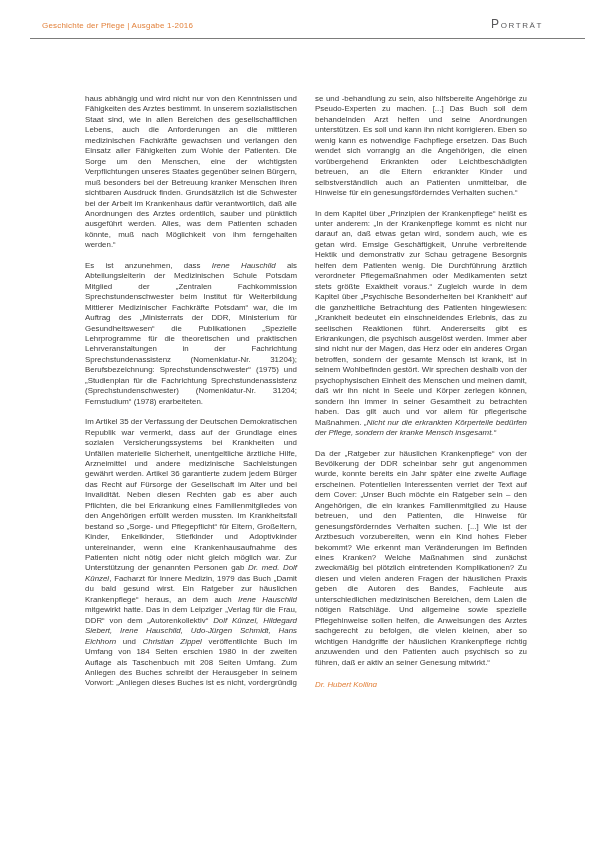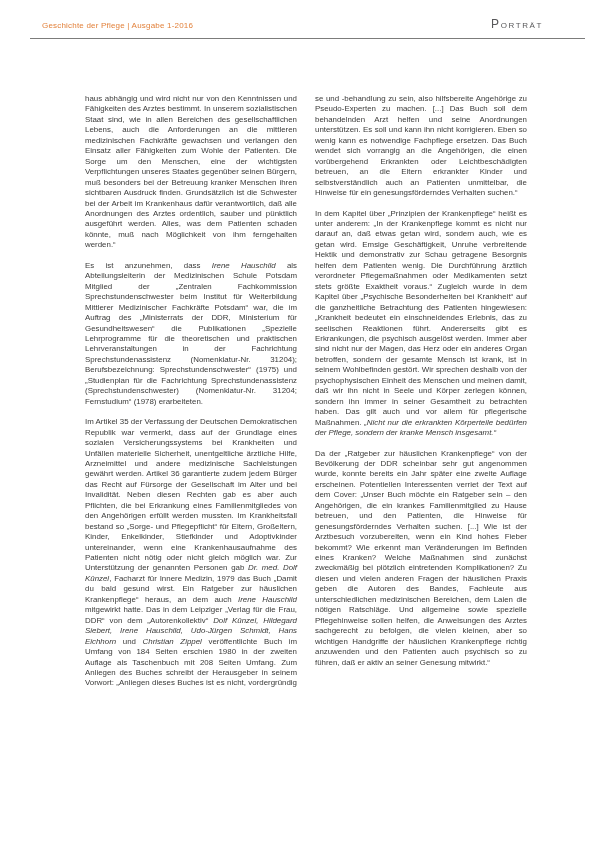--- a/index.html
+++ b/index.html
@@ -61,20 +61,21 @@
         <p><span>haus abhängig und wird nicht nur von den Kenntnissen und Fähigkeiten des Arztes bestimmt. In unserem sozialistischen Staat sind, wie in allen Bereichen des gesellschaftlichen Lebens, auch die Anforderungen an die mittleren medizinischen Fachkräfte gewachsen und verlangen den Einsatz aller Fähigkeiten zum Wohle der Patienten. Die Sorge um den Menschen, eine der wichtigsten Verpflichtungen unseres Staates gegenüber seinen Bürgern, muß besonders bei der Betreuung kranker Menschen ihren sichtbaren Ausdruck finden. Grundsätzlich ist die Schwester bei der Arbeit im Krankenhaus dafür verantwortlich, daß alle Anordnungen des Arztes ordentlich, sauber und pünktlich ausgeführt werden. Alles, was dem Patienten schaden könnte, muß nach Möglichkeit von ihm ferngehalten werden.“</span></p>
         <p><span>Es ist anzunehmen, dass </span><span class="italic">Irene Hauschild</span><span> als Abteilungsleiterin der Medizinischen Schule Potsdam Mitglied der „Zentralen Fachkommission Sprechstundenschwester beim Institut für Weiterbildung Mittlerer Medizinischer Fachkräfte Potsdam“ war, die im Auftrag des „Ministerrats der DDR, Ministerium für Gesundheitswesen“ die Publikationen „Spezielle Lehrprogramme für die theoretischen und praktischen Lehrveranstaltungen in der Fachrichtung Sprechstundenassistenz (Nomenklatur-Nr. 31204); Berufsbezeichnung: Sprechstundenschwester“ (1975) und „Studienplan für die Fachrichtung Sprechstundenassistenz (Sprechstundenschwester) (Nomenklatur-Nr. 31204; Fernstudium“ (1978) erarbeiteten.</span></p>
         <p><span>Im Artikel 35 der Verfassung der Deutschen Demokratischen Republik war vermerkt, dass auf der Grundlage eines sozialen Versicherungssystems bei Krankheiten und Unfällen materielle Sicherheit, unentgeltliche ärztliche Hilfe, Arzneimittel und andere medizinische Sachleistungen gewährt werden. Artikel 36 garantierte zudem jedem Bürger das Recht auf Fürsorge der Gesellschaft im Alter und bei Invalidität. Neben diesen Rechten gab es aber auch Pflichten, die bei Erkrankung eines Familienmitgliedes von den Angehörigen erfüllt werden mussten. Im Krankheitsfall bestand so „Sorge- und Pflegepflicht“ für Eltern, Großeltern, Kinder, Enkelkinder, Stiefkinder und Adoptivkinder untereinander, wenn eine Krankenhausaufnahme des Patienten nicht nötig oder nicht gleich möglich war. Zur Unterstützung der genannten Personen gab </span><span class="italic">Dr. med. Dolf Künzel</span><span>, Facharzt für Innere Medizin, 1979 das Buch „Damit du bald gesund wirst. Ein Ratgeber zur häuslichen Krankenpflege“ heraus, an dem auch </span><span class="italic">Irene Hauschild</span><span> mitgewirkt hatte. Das in dem Leipziger „Verlag für die Frau, DDR“ von dem „Autorenkollektiv“ </span><span class="italic">Dolf Künzel, Hildegard Siebert, Irene Hauschild, Udo-Jürgen Schmidt, Hans Eichhorn</span><span> und </span><span class="italic">Christian Zippel</span><span> veröffentlichte Buch im Umfang von 184 Seiten erschien 1980 in der zweiten Auflage als Taschenbuch mit 208 Seiten Umfang. Zum Anliegen des Buches schreibt der Herausgeber in seinem Vorwort: „Anliegen dieses Buches ist es nicht, vordergründig gesundheitserzieherisch aufklärend zu wirken oder gar eine Anleitung zur Selbstdiagno-</span></p>
       </div>
     <div class="col">
       <div>
           <p><span>se und -behandlung zu sein, also hilfsbereite Angehörige zu Pseudo-Experten zu machen. [...] Das Buch soll dem behandelnden Arzt helfen und seine Anordnungen unterstützen. Es soll und kann ihn nicht korrigieren. Eben so wenig kann es notwendige Fachpflege ersetzen. Das Buch wendet sich vorrangig an die Angehörigen, die einen vorübergehend Erkrankten oder Leichtbeschädigten betreuen, an die Eltern erkrankter Kinder und selbstverständlich auch an Patienten unmittelbar, die Hinweise für ein genesungsförderndes Verhalten suchen.“</span></p>
           <p><span>In dem Kapitel über „Prinzipien der Krankenpflege“ heißt es unter anderem: „In der Krankenpflege kommt es nicht nur darauf an, daß etwas getan wird, sondern auch, wie es getan wird. Emsige Geschäftigkeit, Unruhe verbreitende Hektik und demonstrativ zur Schau getragene Besorgnis helfen dem Patienten wenig. Die Durchführung ärztlich verordneter Pflegemaßnahmen oder Medikamenten setzt stets größte Exaktheit voraus.“ Zugleich wurde in dem Kapitel über „Psychische Besonderheiten bei Krankheit“ auf die ganzheitliche Betrachtung des Patienten hingewiesen: „Krankheit bedeutet ein einschneidendes Erlebnis, das zu seelischen Reaktionen führt. Andererseits gibt es Erkrankungen, die psychisch ausgelöst werden. Immer aber sind nicht nur der Magen, das Herz oder ein anderes Organ betroffen, sondern der gesamte Mensch ist krank, ist in seinem Wohlbefinden gestört. Wir sprechen deshalb von der psychophysischen Einheit des Menschen und meinen damit, daß wir ihn nicht in Seele und Körper zerlegen können, sondern ihn immer in seiner Gesamtheit zu betrachten haben. Das gilt auch und vor allem für pflegerische Maßnahmen. </span><span class="italic">„Nicht nur die erkrankten Körperteile bedürfen der Pflege, sondern der kranke Mensch insgesamt.“</span></p>
           <p><span>Da der „Ratgeber zur häuslichen Krankenpflege“ von der Bevölkerung der DDR scheinbar sehr gut angenommen wurde, konnte bereits ein Jahr später eine zweite Auflage erscheinen. Potentiellen Interessenten verriet der Text auf dem Cover: „Unser Buch möchte ein Ratgeber sein – den Angehörigen, die ein krankes Familienmitglied zu Hause betreuen, und den Patienten, die Hinweise für genesungsförderndes Verhalten suchen. [...] Wie ist der Arztbesuch vorzubereiten, wenn ein Kind hohes Fieber bekommt? Wie erkennt man Veränderungen im Befinden eines Kranken? Welche Maßnahmen sind zunächst zweckmäßig bei plötzlich eintretenden Komplikationen? Zu diesen und vielen anderen Fragen der häuslichen Praxis geben die Autoren des Bandes, Fachleute aus unterschiedlichen medizinischen Bereichen, dem Laien die nötigen Ratschläge. Und allgemeine sowie spezielle Pflegehinweise sollen helfen, die Anweisungen des Arztes sachgerecht zu befolgen, die vielen kleinen, aber so wichtigen Handgriffe der häuslichen Krankenpflege richtig anzuwenden und den Patienten auch psychisch so zu führen, daß er aktiv an seiner Genesung mitwirkt.“</span></p>
         </div>
+      <div class="signature">Dr. Hubert Kolling</div>
     </div>
   </div>
 
   <span class="footer-pagenum">20</span>
   <span class="footer-divider"></span>
   <span class="footer-text">Geschichte der Pflege 1/13 | 5. Jahrgang | hpsmedia, Nidda</span>
 
 </div>
 
 </body></html>

